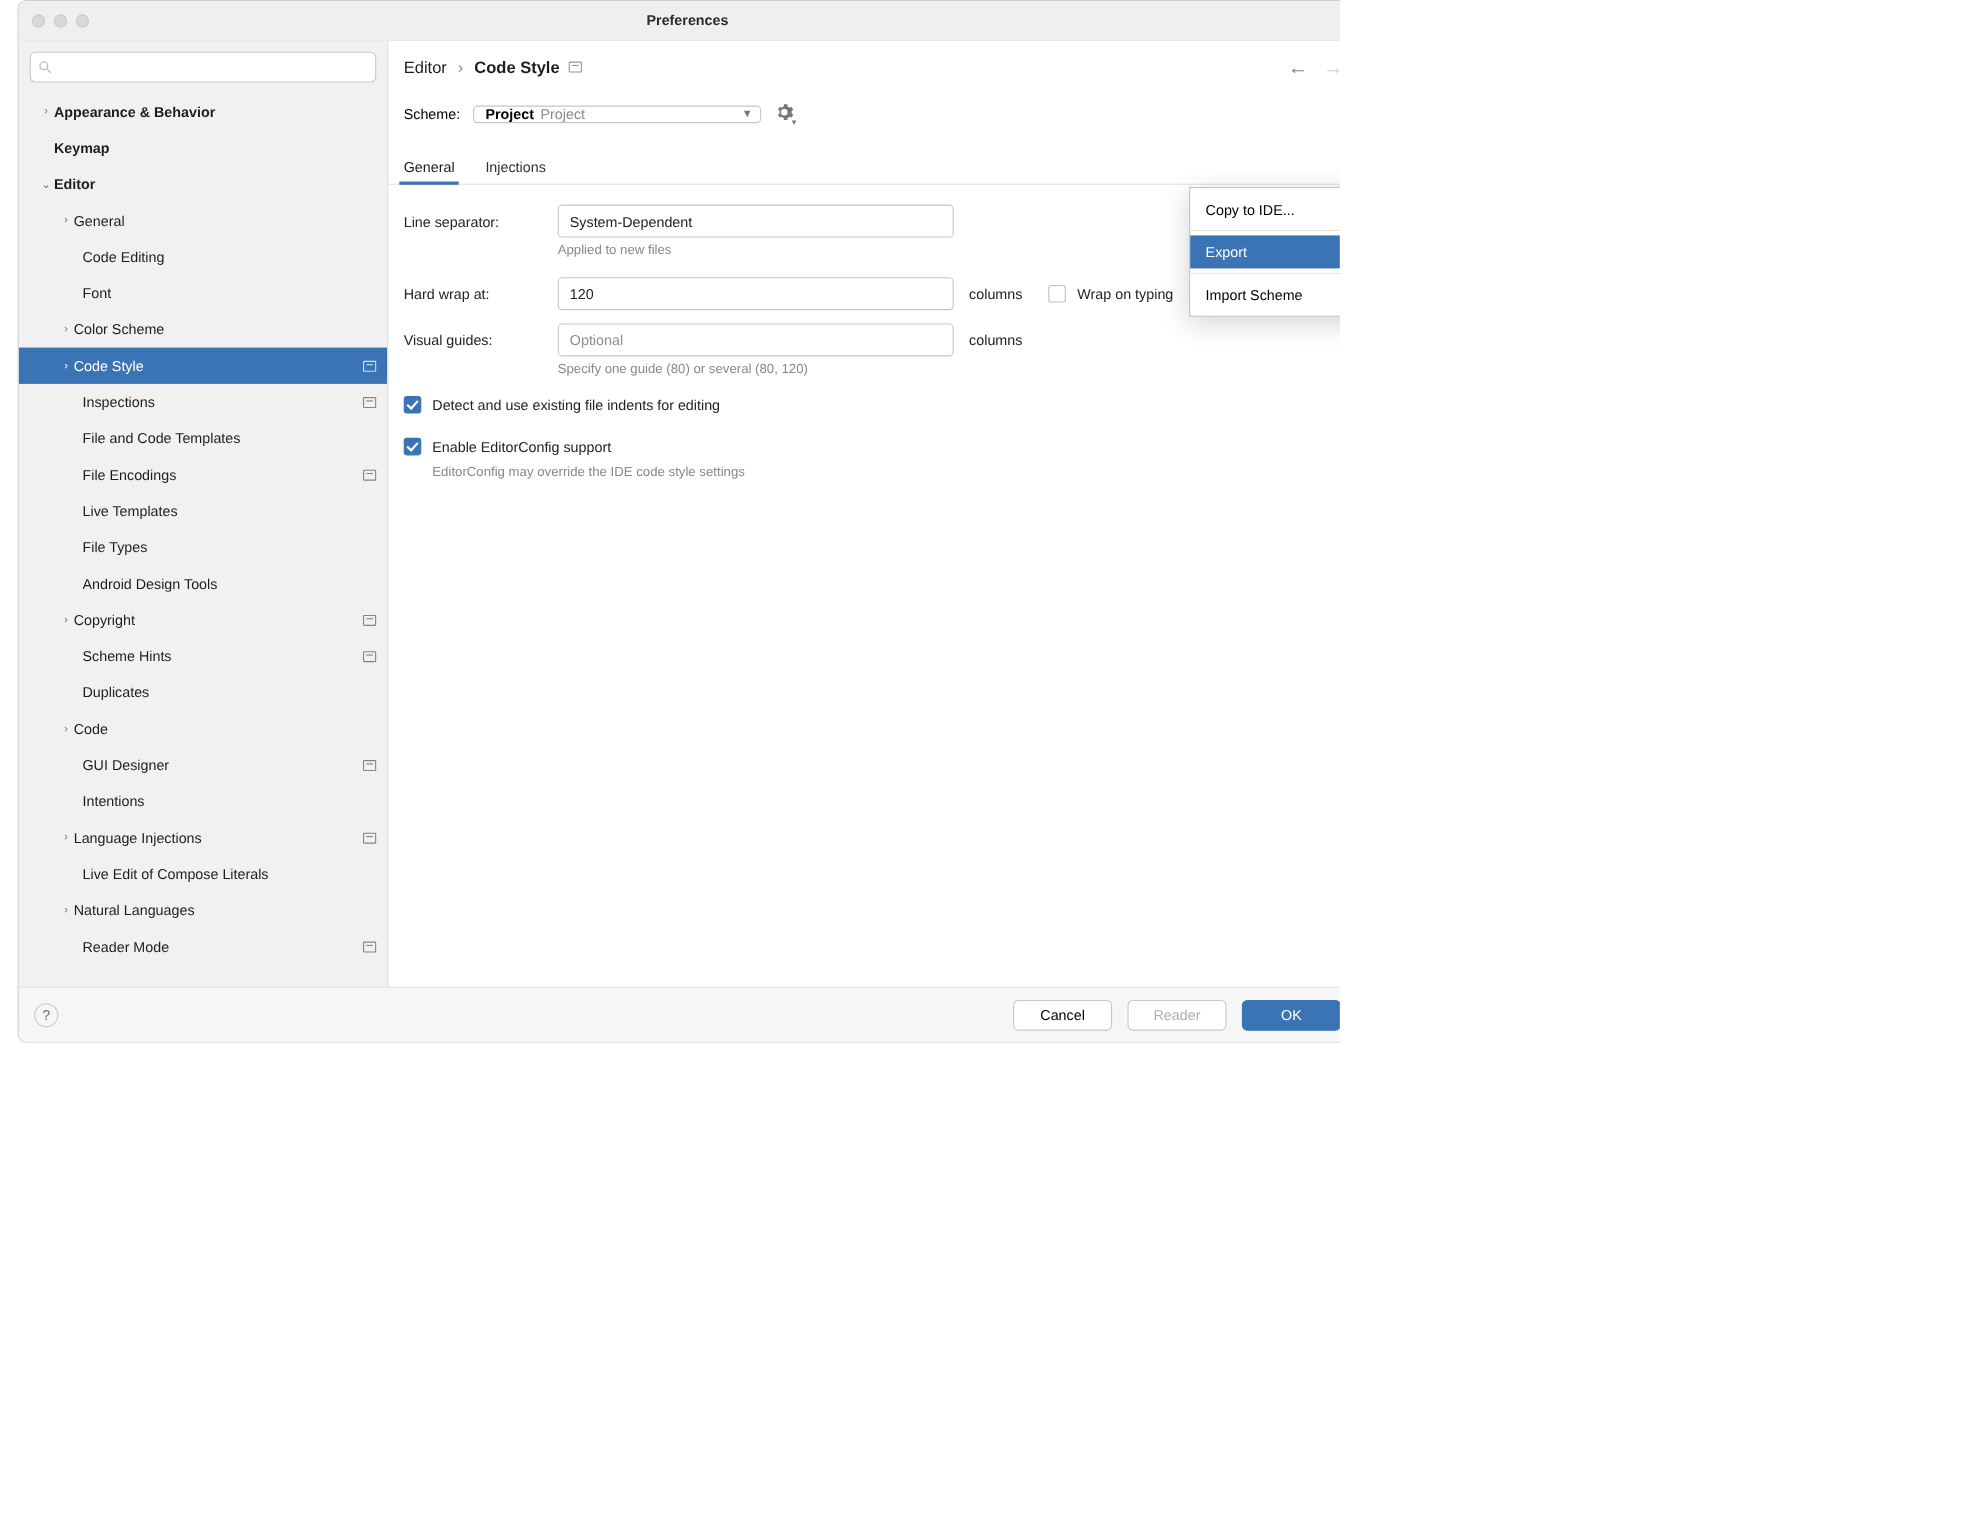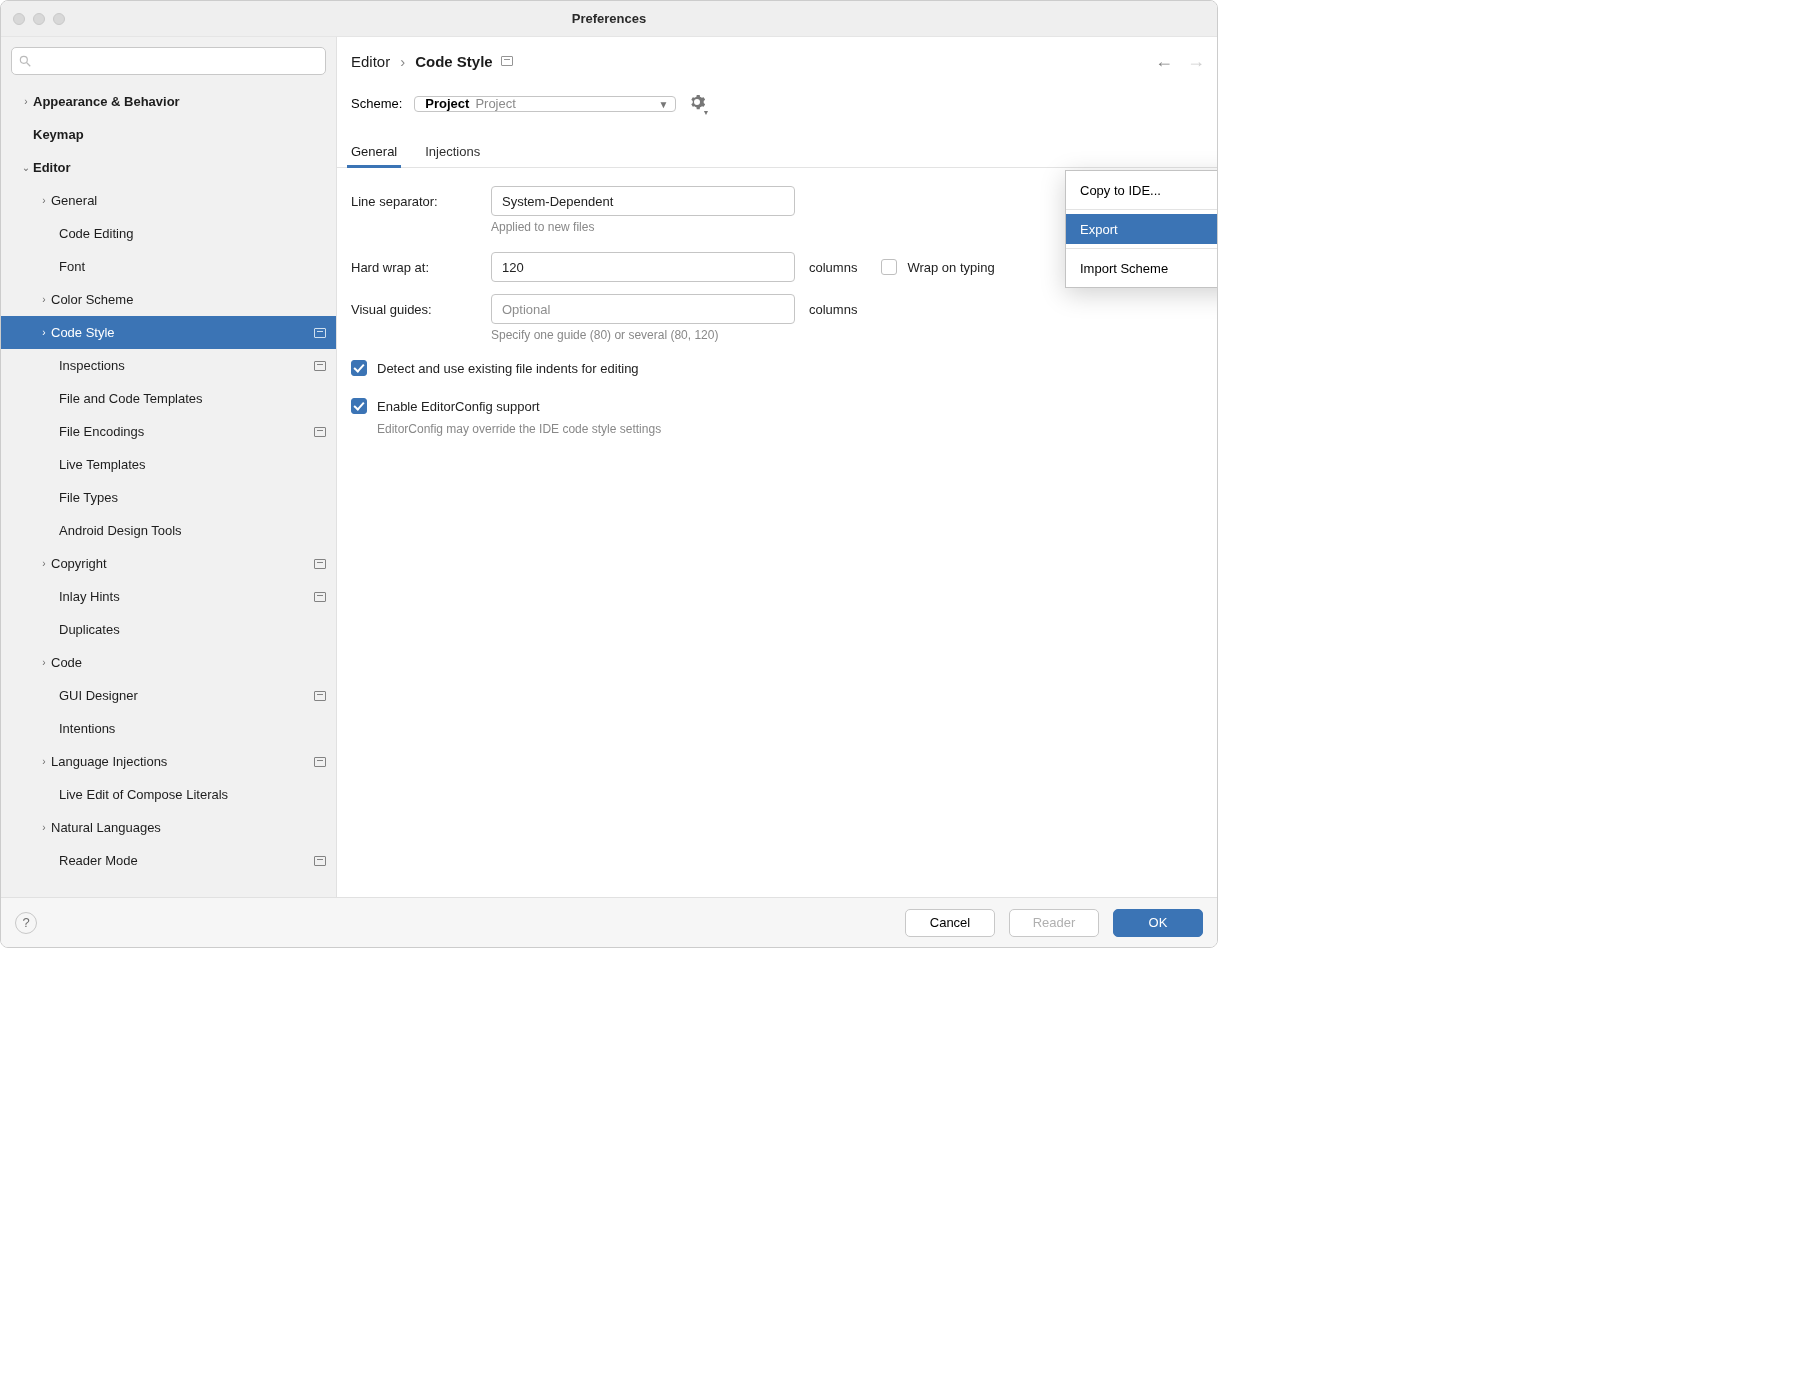--- a/index.html
+++ b/index.html
@@ -1,17 +1,17 @@
 <!DOCTYPE html>
 <html><head>
 <meta charset="utf-8">
 <style>
 * { box-sizing: border-box; margin: 0; padding: 0; font-family: -apple-system, BlinkMacSystemFont, "Segoe UI", Helvetica, Arial, sans-serif; }
 body { background: #fff; width: 1218px; height: 948px; overflow: hidden; position: relative; }
-.window { width: 100%; height: 100%; display: flex; flex-direction: column; border: 1px solid #ccc; border-radius: 8px; overflow: hidden; background:#fff;}
+.window { width: 100%; height: 100%; display: flex; flex-direction: column; border: 1px solid #ccc; border-radius: 8px; overflow: hidden; background:#fff;margin-left:16px;}
 .titlebar { height: 36px; display: flex; align-items: center; padding: 0 12px; position: relative; background:#efefef; border-bottom:1px solid #e5e5e5;}
 .traffic-lights { display: flex; gap: 8px; }
 .tl { width: 12px; height: 12px; border-radius: 50%; background: #d8d8d8; border: 0.5px solid #c9c9c9;}
 .title { position:absolute; left:50%; transform:translateX(-50%); font-size: 13px; font-weight: 600; color: #2a2a2a; }
 .body { flex:1; display:flex; min-height:0;}
 .sidebar { width: 336px; background: #f1f1f1; border-right: 1px solid #e1e1e1; display:flex; flex-direction:column; padding-top:10px;}
 .search-wrap { padding: 0 10px 6px;}
 .search { width:100%; height:28px; border:1px solid #c8c8c8; border-radius:5px; display:flex; align-items:center; padding:0 6px; background:#fff;}
 .search svg{ width:14px; height:14px; opacity:0.5;}
 .tree { flex:1; overflow:auto; font-size:13px; color:#1d1d1d; padding-top:4px;}
@@ -46,21 +46,21 @@
 .gear{ color:#777; cursor:pointer; position:relative;}
 .gear svg{ width:18px; height:18px;}
 .gear .tiny{ position:absolute; right:-3px; bottom:-2px; font-size:7px;}
 .tabs{ display:flex; gap:28px; padding:30px 14px 0; border-bottom:1px solid #e3e3e3; font-size:13px;}
 .tab{ padding-bottom:8px; color:#303030; cursor:pointer; position:relative;}
 .tab.active{ color:#1b1b1b;}
 .tab.active::after{ content:""; position:absolute; left:-4px; right:-4px; bottom:-1px; height:3px; background:#3b74b5;}
 .form{ padding:18px 14px; font-size:13px; color:#222;}
 .frow{ display:flex; align-items:center; margin-bottom:8px;}
 .frow .flabel{ width:140px;}
-.finput{ border:1px solid #c5c5c5; border-radius:4px; height:30px; width:304px; padding:0 10px; background:#fff; display:flex; align-items:center; font-size:13px;}
+.finput{ border:1px solid #c5c5c5; border-radius:4px; height:30px; width:360px; padding:0 10px; background:#fff; display:flex; align-items:center; font-size:13px;}
 .finput.sel{ position:relative;}
 .finput.placeholder{ color:#8e8e8e;}
 .afterlabel{ margin-left:14px;}
 .hint{ font-size:12px; color:#888; margin-left:140px; margin-bottom:18px; margin-top:-4px;}
 .chk{ display:flex; align-items:center; gap:10px; margin:14px 0;}
 .chk input{ appearance:none; width:16px; height:16px; border:1px solid #bfbfbf; border-radius:3px; position:relative; background:#fff;}
 .chk input:checked{ background:#3b74b5; border-color:#3b74b5;}
 .chk input:checked::after{ content:""; position:absolute; left:4px; top:1px; width:4px; height:8px; border:solid #fff; border-width:0 2px 2px 0; transform:rotate(42deg);}
 .dropdown{ position:absolute; background:#fff; border:1px solid #c3c3c3; box-shadow:0 6px 24px rgba(0,0,0,0.18); font-size:13px; z-index:40;}
 .dropdown .item{ height:30px; display:flex; align-items:center; padding:0 14px; cursor:pointer; justify-content:space-between; gap:24px;}
@@ -147,21 +147,21 @@
           </div>
         <div class="tree-item lvl2">
             <span class="label">Android Design Tools</span>
           </div>
         <div class="tree-item lvl1">
             <span class="chev">›</span>
             <span class="label">Copyright</span>
             <span class="badge"></span>
           </div>
         <div class="tree-item lvl2">
-            <span class="label">Inlay Hints</span>
+            <span class="label">Scheme Hints</span>
             <span class="badge"></span>
           </div>
         <div class="tree-item lvl2">
             <span class="label">Duplicates</span>
           </div>
         <div class="tree-item lvl1">
             <span class="chev">›</span>
             <span class="label">Code</span>
           </div>
         <div class="tree-item lvl2">

